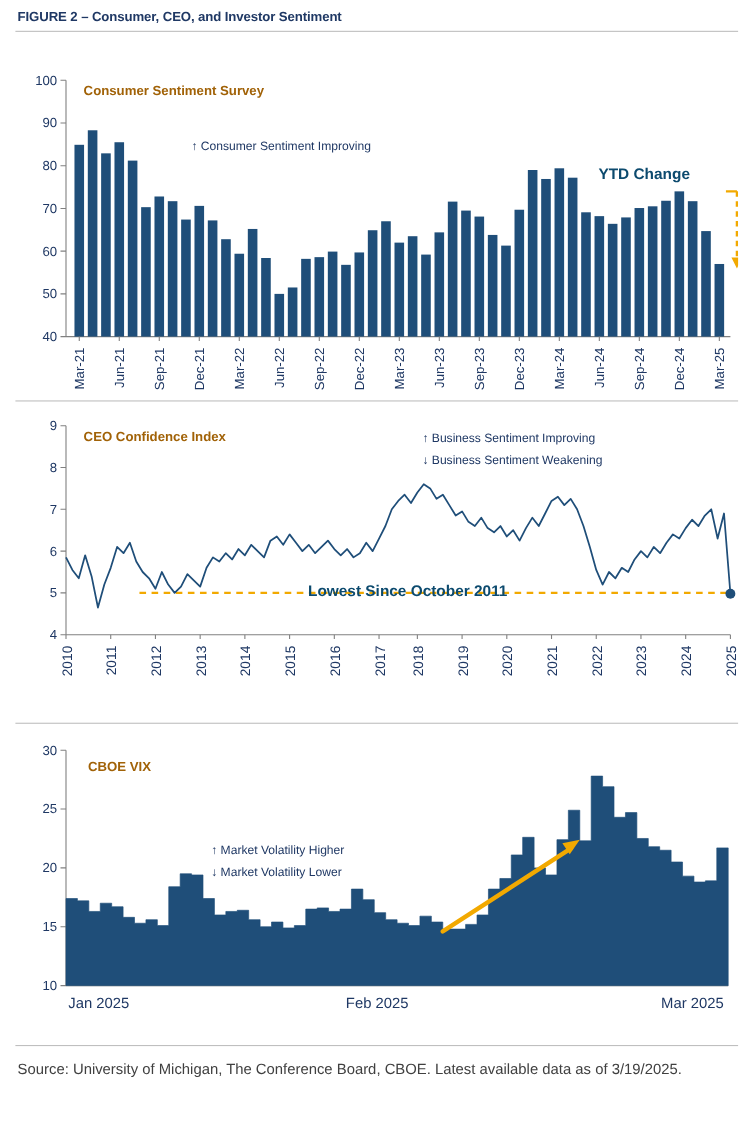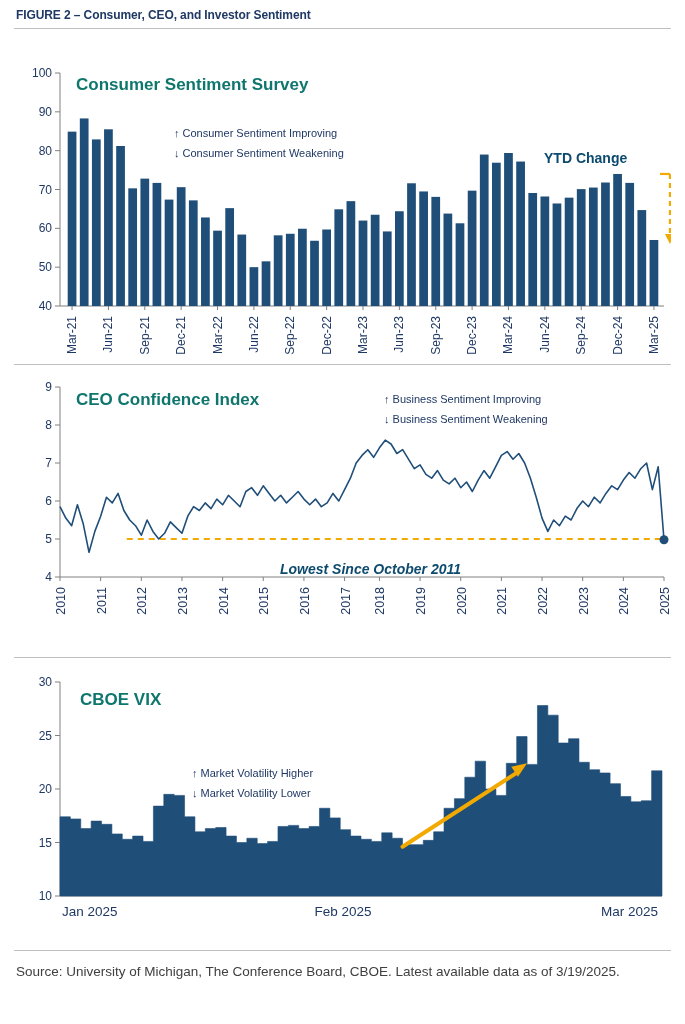--- a/index.html
+++ b/index.html
@@ -36,22 +36,22 @@
     width: 100%;
   }
   
   .panel {
     position: relative;
     width: 657px;
   }
   .panel-title {
     position: absolute;
     font-weight: bold;
-    font-size: 17px;
-    color: #0f766e;
+    font-size: 12px;
+    color: #a16207;
     z-index: 6;
   }
   .annot {
     position: absolute;
     font-size: 11px;
     color: #1f3864;
     line-height: 1.32;
     white-space: nowrap;
     z-index: 6;
   }
@@ -82,21 +82,20 @@
 <body>
 
 <div class="page">
 
   <div class="fig-title">FIGURE 2 – Consumer, CEO, and Investor Sentiment</div>
   <div class="rule"></div>
 
   <div class="panel" id="panel1" style="height:335px;">
     <div class="panel-title" style="left:62px; top:46px;">Consumer Sentiment Survey</div>
     <div class="annot" style="left:160px; top:97px;">↑ Consumer Sentiment Improving</div>
-    <div class="annot" style="left:160px; top:117px;">↓ Consumer Sentiment Weakening</div>
     <div class="annot-orange" style="left:530px; top:121px;">YTD Change</div>
     <div class="plot" id="plot1" style="left:0; top:30px;">
         <svg width="657" height="300">
           <line x1="46" y1="14" x2="46" y2="247" stroke="#808080" stroke-width="1"></line>
           <line x1="41" y1="247" x2="46" y2="247" stroke="#808080" stroke-width="1"></line>
           <text x="38" y="251" text-anchor="end" font-size="12" fill="#1F3864" font-family="&quot;Liberation Sans&quot;, sans-serif">40</text>
           <line x1="41" y1="208.16666666666669" x2="46" y2="208.16666666666669" stroke="#808080" stroke-width="1"></line>
           <text x="38" y="212.16666666666669" text-anchor="end" font-size="12" fill="#1F3864" font-family="&quot;Liberation Sans&quot;, sans-serif">50</text>
           <line x1="41" y1="169.33333333333334" x2="46" y2="169.33333333333334" stroke="#808080" stroke-width="1"></line>
           <text x="38" y="173.33333333333334" text-anchor="end" font-size="12" fill="#1F3864" font-family="&quot;Liberation Sans&quot;, sans-serif">60</text>
@@ -198,21 +197,21 @@
         </svg>
       </div>
   </div>
 
   <div class="rule"></div>
 
   <div class="panel" id="panel2" style="height:292px;text-align:center;">
     <div class="panel-title" style="left:62px; top:25px;">CEO Confidence Index</div>
     <div class="annot" style="left:370px; top:47px;">↓ Business Sentiment Weakening</div>
     <div class="annot" style="left:370px; top:27px;">↑ Business Sentiment Improving</div>
-    <div class="annot-orange" style="left:266px; top:196px;font-style:italic;">Lowest Since October 2011</div>
+    <div class="annot-orange" style="left:266px; top:164px;">Lowest Since October 2011</div>
     <div class="plot" id="plot2" style="left:0; top:6px;">
         <svg width="657" height="270">
           <line x1="46" y1="16" x2="46" y2="206" stroke="#808080" stroke-width="1"></line>
           <line x1="41" y1="206" x2="46" y2="206" stroke="#808080" stroke-width="1"></line>
           <text x="38" y="210" text-anchor="end" font-size="12" fill="#1F3864" font-family="&quot;Liberation Sans&quot;, sans-serif">4</text>
           <line x1="41" y1="168" x2="46" y2="168" stroke="#808080" stroke-width="1"></line>
           <text x="38" y="172" text-anchor="end" font-size="12" fill="#1F3864" font-family="&quot;Liberation Sans&quot;, sans-serif">5</text>
           <line x1="41" y1="130" x2="46" y2="130" stroke="#808080" stroke-width="1"></line>
           <text x="38" y="134" text-anchor="end" font-size="12" fill="#1F3864" font-family="&quot;Liberation Sans&quot;, sans-serif">6</text>
           <line x1="41" y1="92" x2="46" y2="92" stroke="#808080" stroke-width="1"></line>

